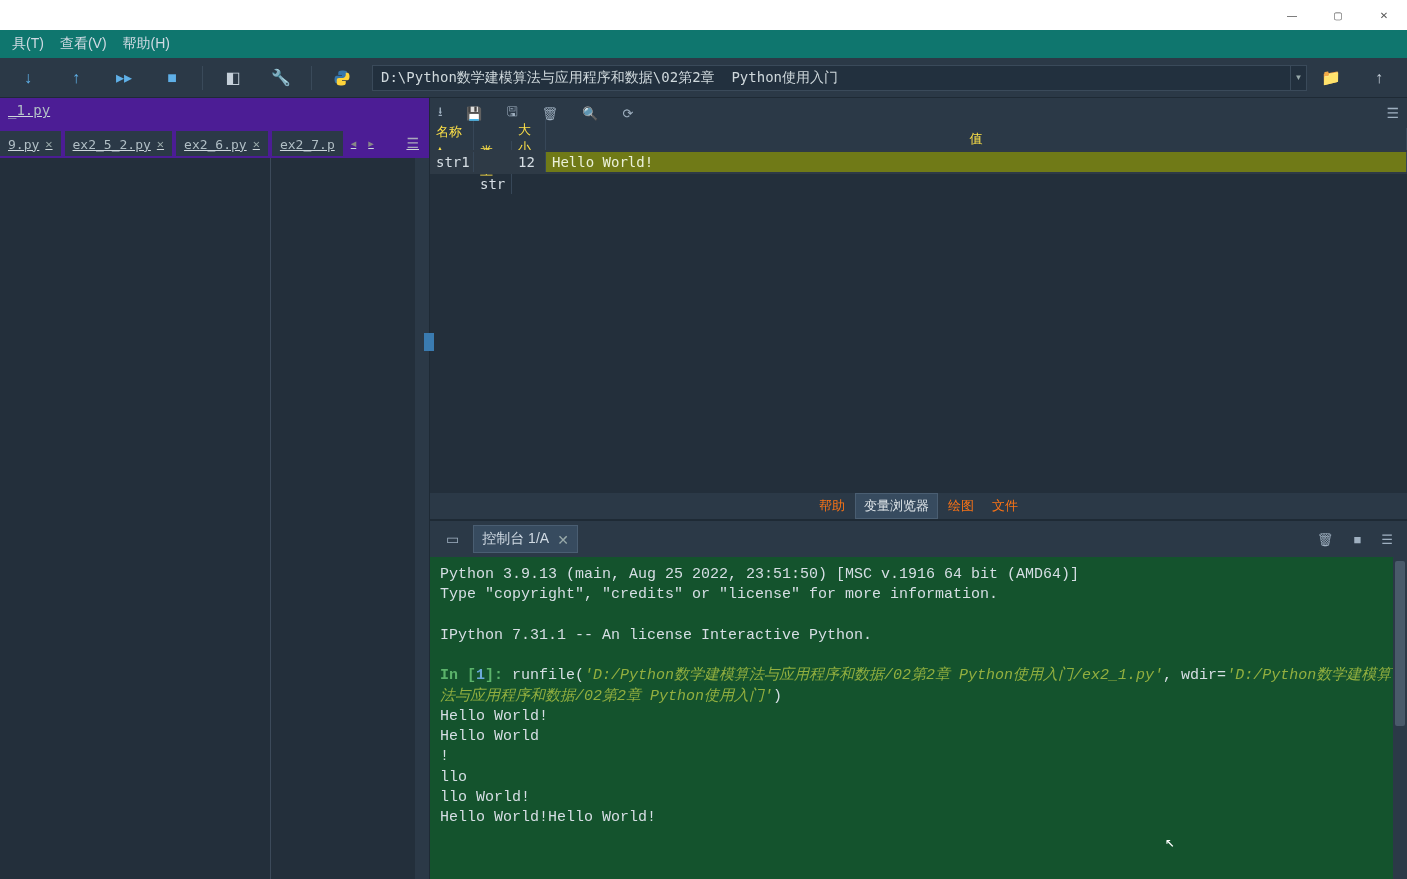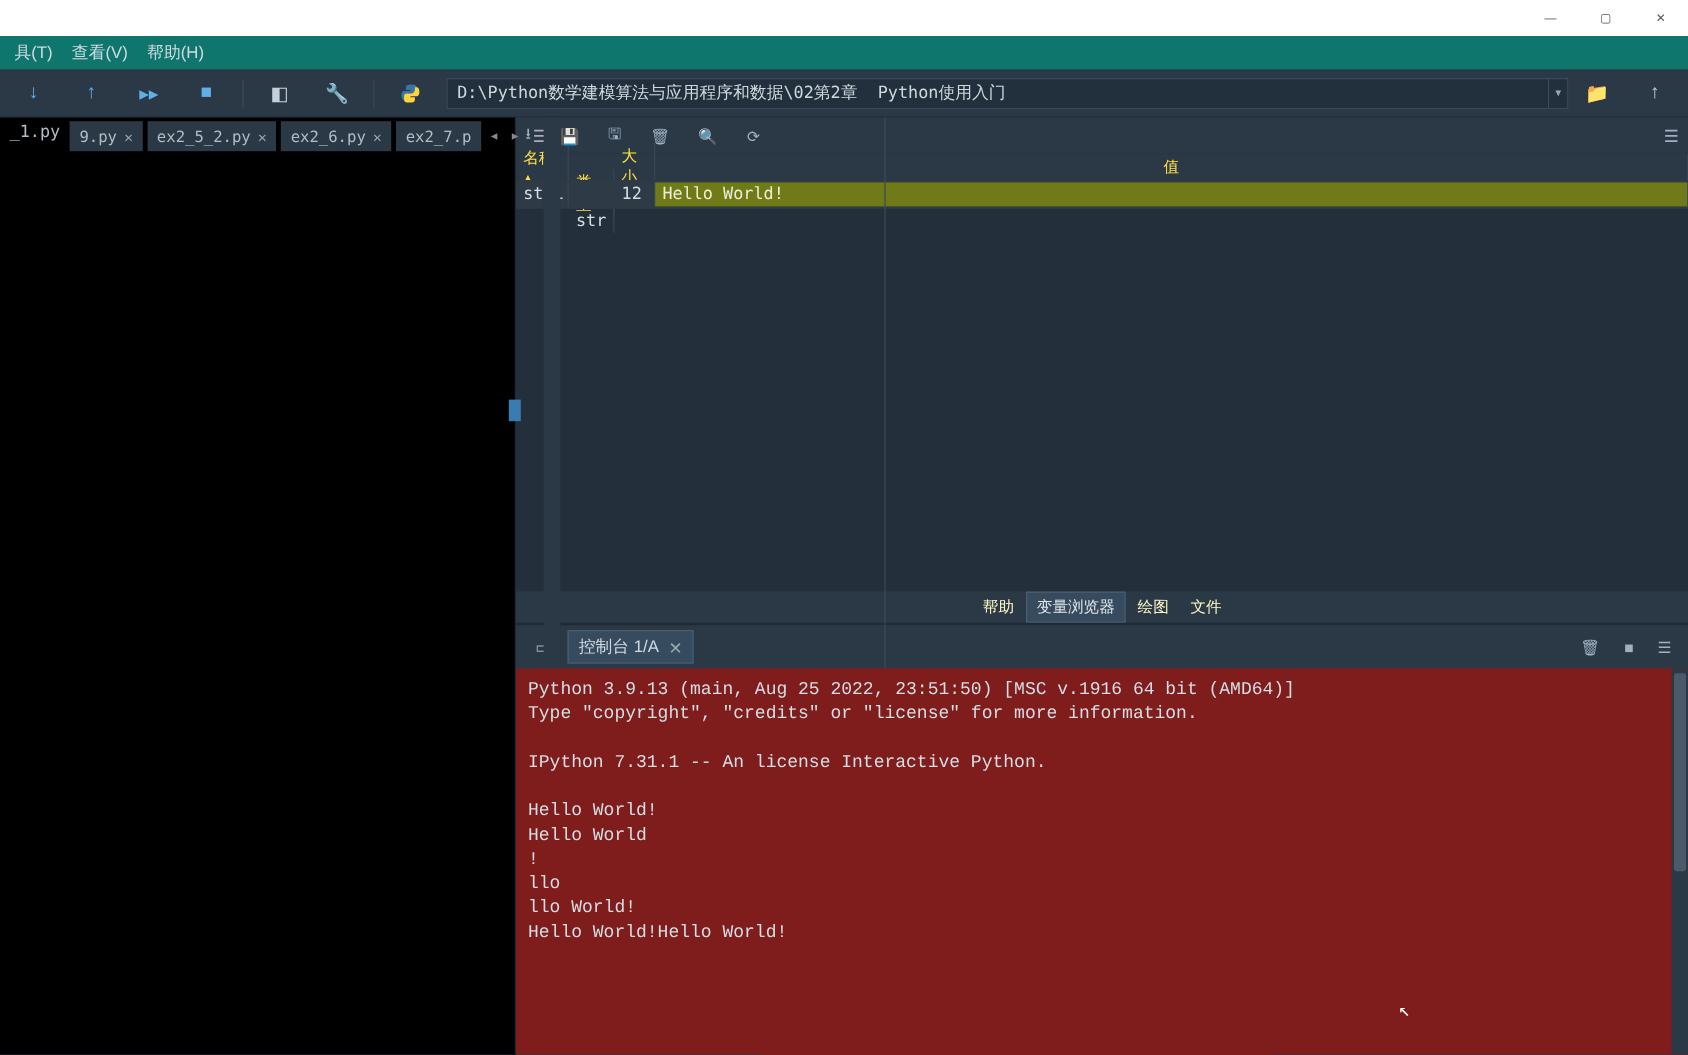--- a/index.html
+++ b/index.html
@@ -84,24 +84,26 @@
   display:flex;align-items:center;justify-content:center;
   color:#9aa;
   font-size:8px;
 }
 .main {
   display: flex;
   height: calc(879px - 30px - 28px - 40px);
 }
 .left-pane {
   width: 430px;
-  background: #000000;
+  background: #4c1d95;
   border-right: 1px solid #1e2a35;
   display: flex;
+  flex-direction: column;
   position: relative;
+  text-decoration: underline;
 }
 .editor-header {
   height: 30px;
   padding: 4px 8px 0 8px;
   color: #b0bec5;
   font-size: 14px;
   font-family: Consolas, monospace;
 }
 .editor-tabs {
   height: 30px;
@@ -227,21 +229,21 @@
 .pane-tabs {
   height: 26px;
   display: flex;
   align-items: center;
   justify-content: center;
   background: #2b3947;
   gap: 2px;
 }
 .pane-tab {
   padding: 3px 8px;
-  color: #fef9c3;
+  color: #f97316;
   font-size: 13px;
 }
 .pane-tab.active {
   background: #374b5f;
   color: #e0e6ea;
   border: 1px solid #4a5e72;
 }
 .console-section {
   flex: 1;
   display: flex;
@@ -275,21 +277,21 @@
 }
 .console-tabs .right-icons {
   margin-left: auto;
   display: flex;
   gap: 20px;
   color: #9fb0c0;
   padding-right: 6px;
 }
 .console-output {
   flex: 1;
-  background: #7f1d1d;
+  background: #14532d;
   padding: 8px 10px;
   font-family: Consolas, "Courier New", monospace;
   font-size: 15px;
   line-height: 1.35;
   color: #d6dee4;
   overflow: hidden;
   position: relative;
 }
 .console-output .scrollbar-v {
   position: absolute;
@@ -433,20 +435,23 @@
           <span>■</span>
           <span>☰</span>
         </div>
       </div>
       <div class="console-output">
         <div>Python 3.9.13 (main, Aug 25 2022, 23:51:50) [MSC v.1916 64 bit (AMD64)]</div>
         <div>Type "copyright", "credits" or "license" for more information.</div>
         <br>
         <div>IPython 7.31.1 -- An license Interactive Python.</div>
         <br>
+        <div>
+          <span class="prompt-in">In [</span><span class="prompt-num">1</span><span class="prompt-in">]: </span><span>runfile(</span><span class="py-str">'D:/Python数学建模算法与应用程序和数据/02第2章  Python使用入门/ex2_1.py'</span><span>, wdir=</span><span class="py-str">'D:/Python数学建模算法与应用程序和数据/02第2章  Python使用入门'</span><span>)</span>
+        </div>
         <div>Hello World!</div>
         <div>Hello World</div>
         <div>!</div>
         <div>llo</div>
         <div>llo World!</div>
         <div>Hello World!Hello World!</div>
         <div class="scrollbar-v">
           <div class="thumb"></div>
         </div>
         <div class="cursor-pointer">↖</div>

